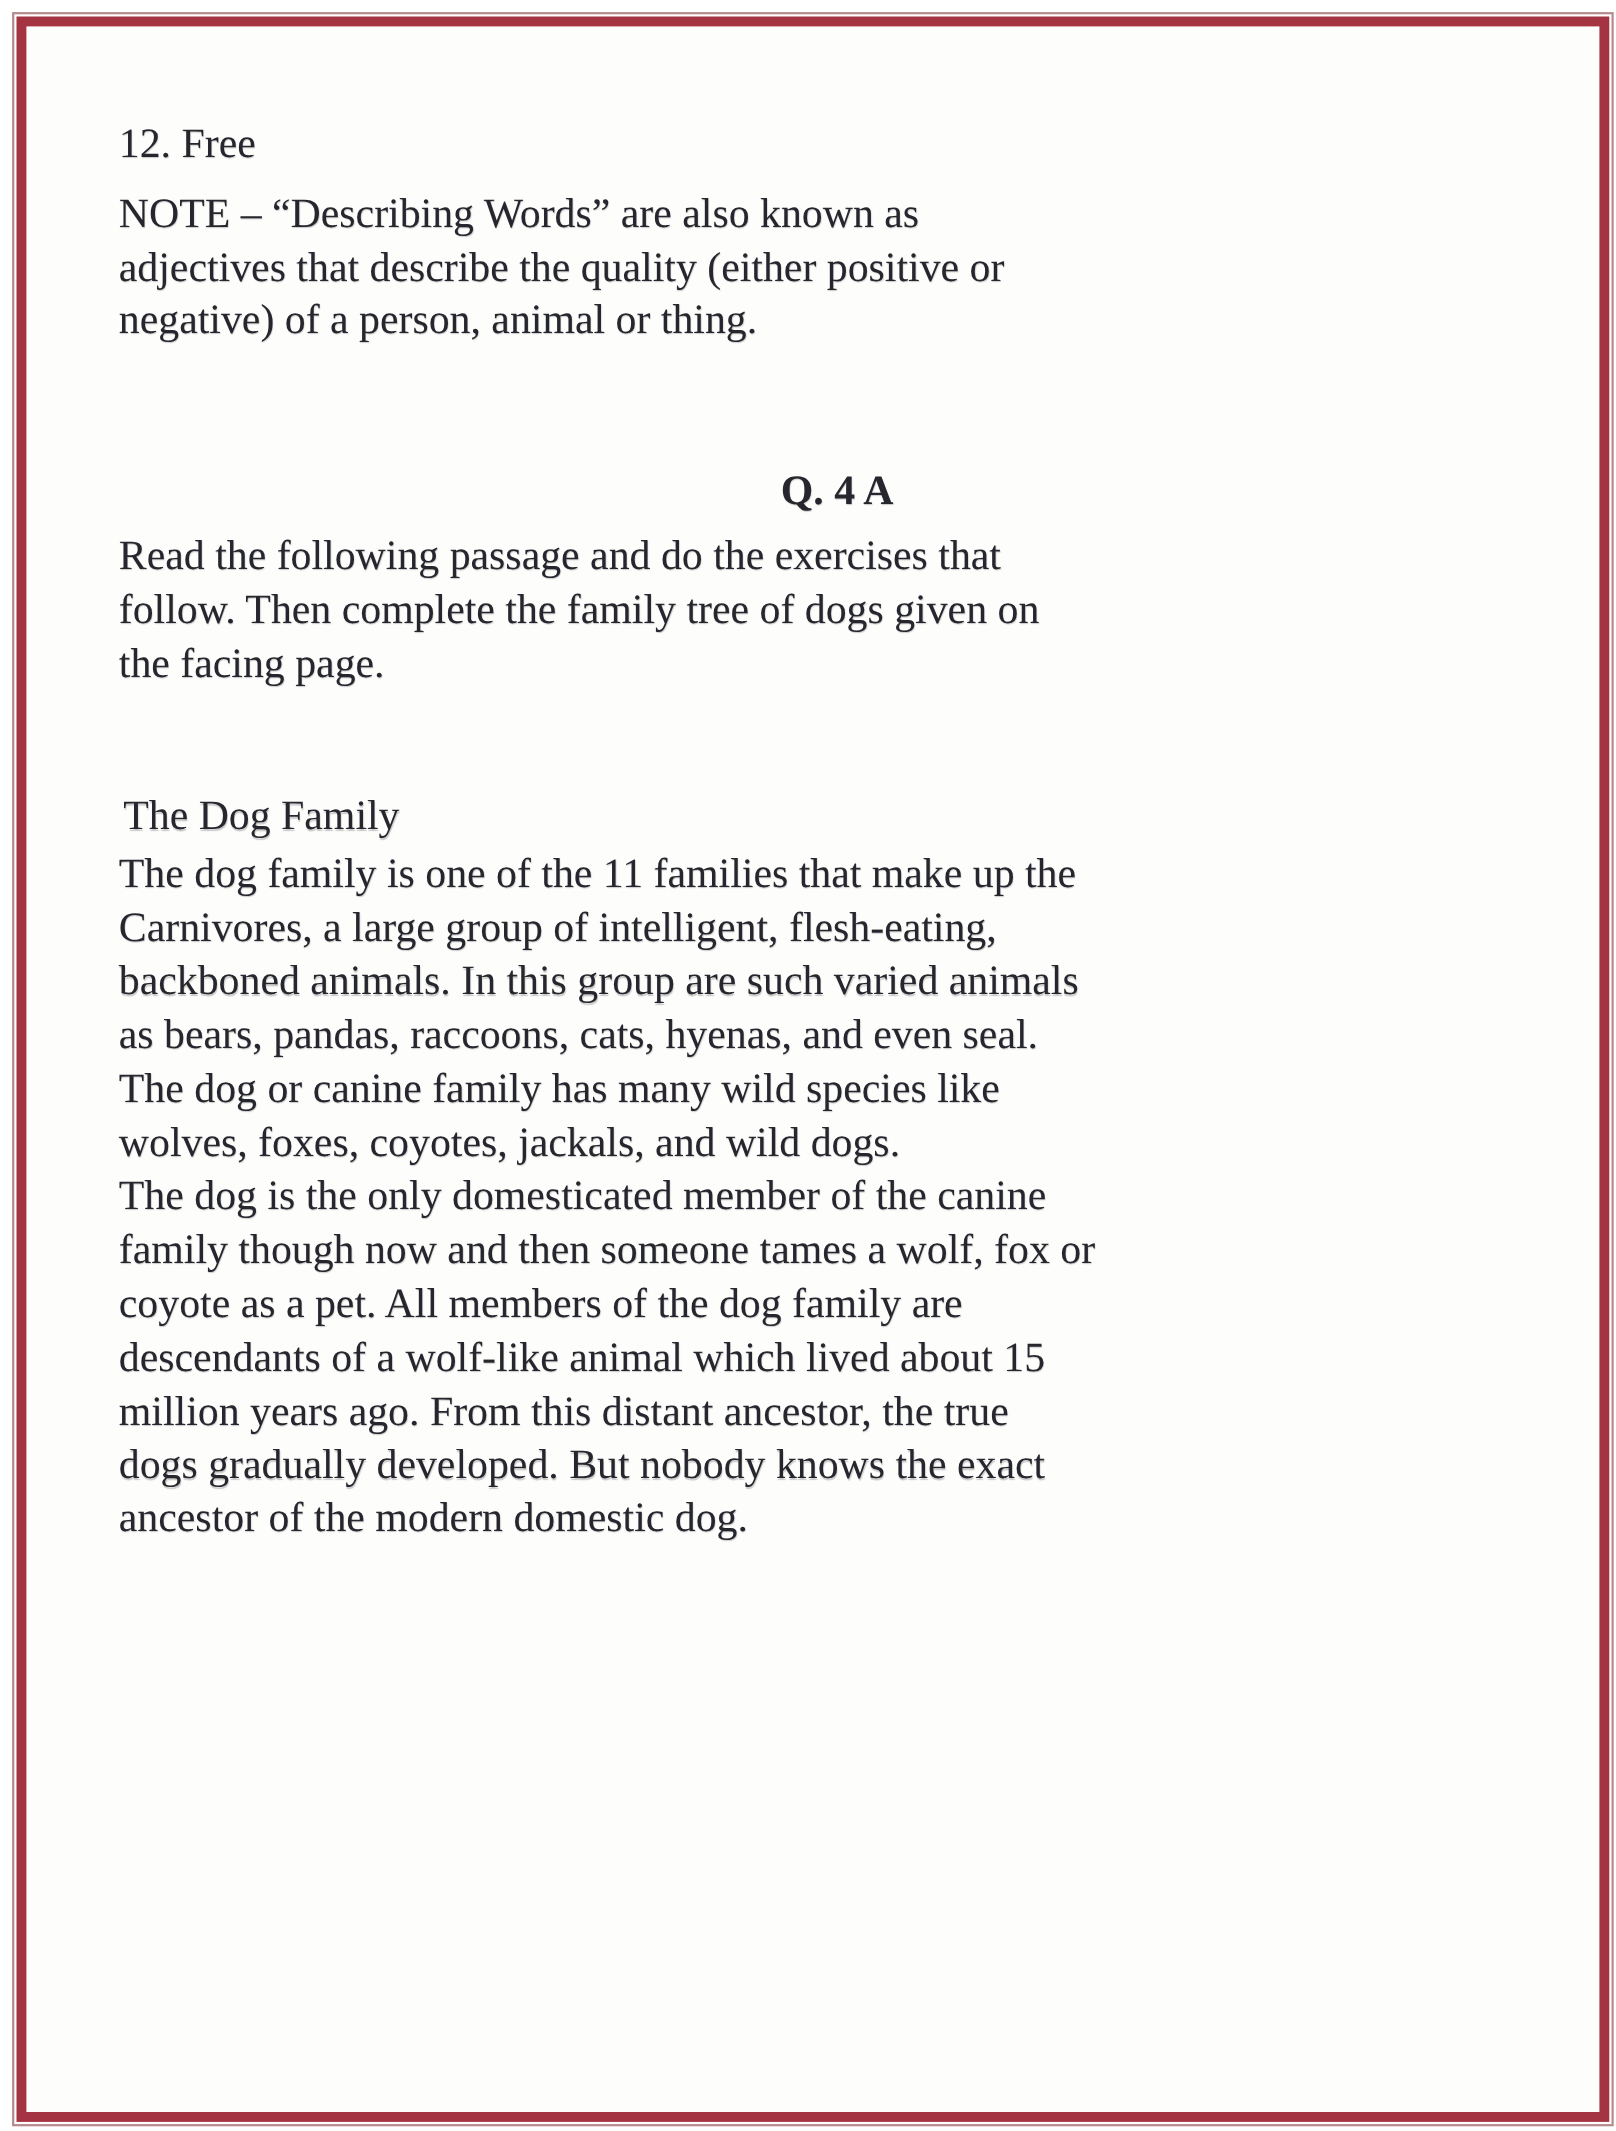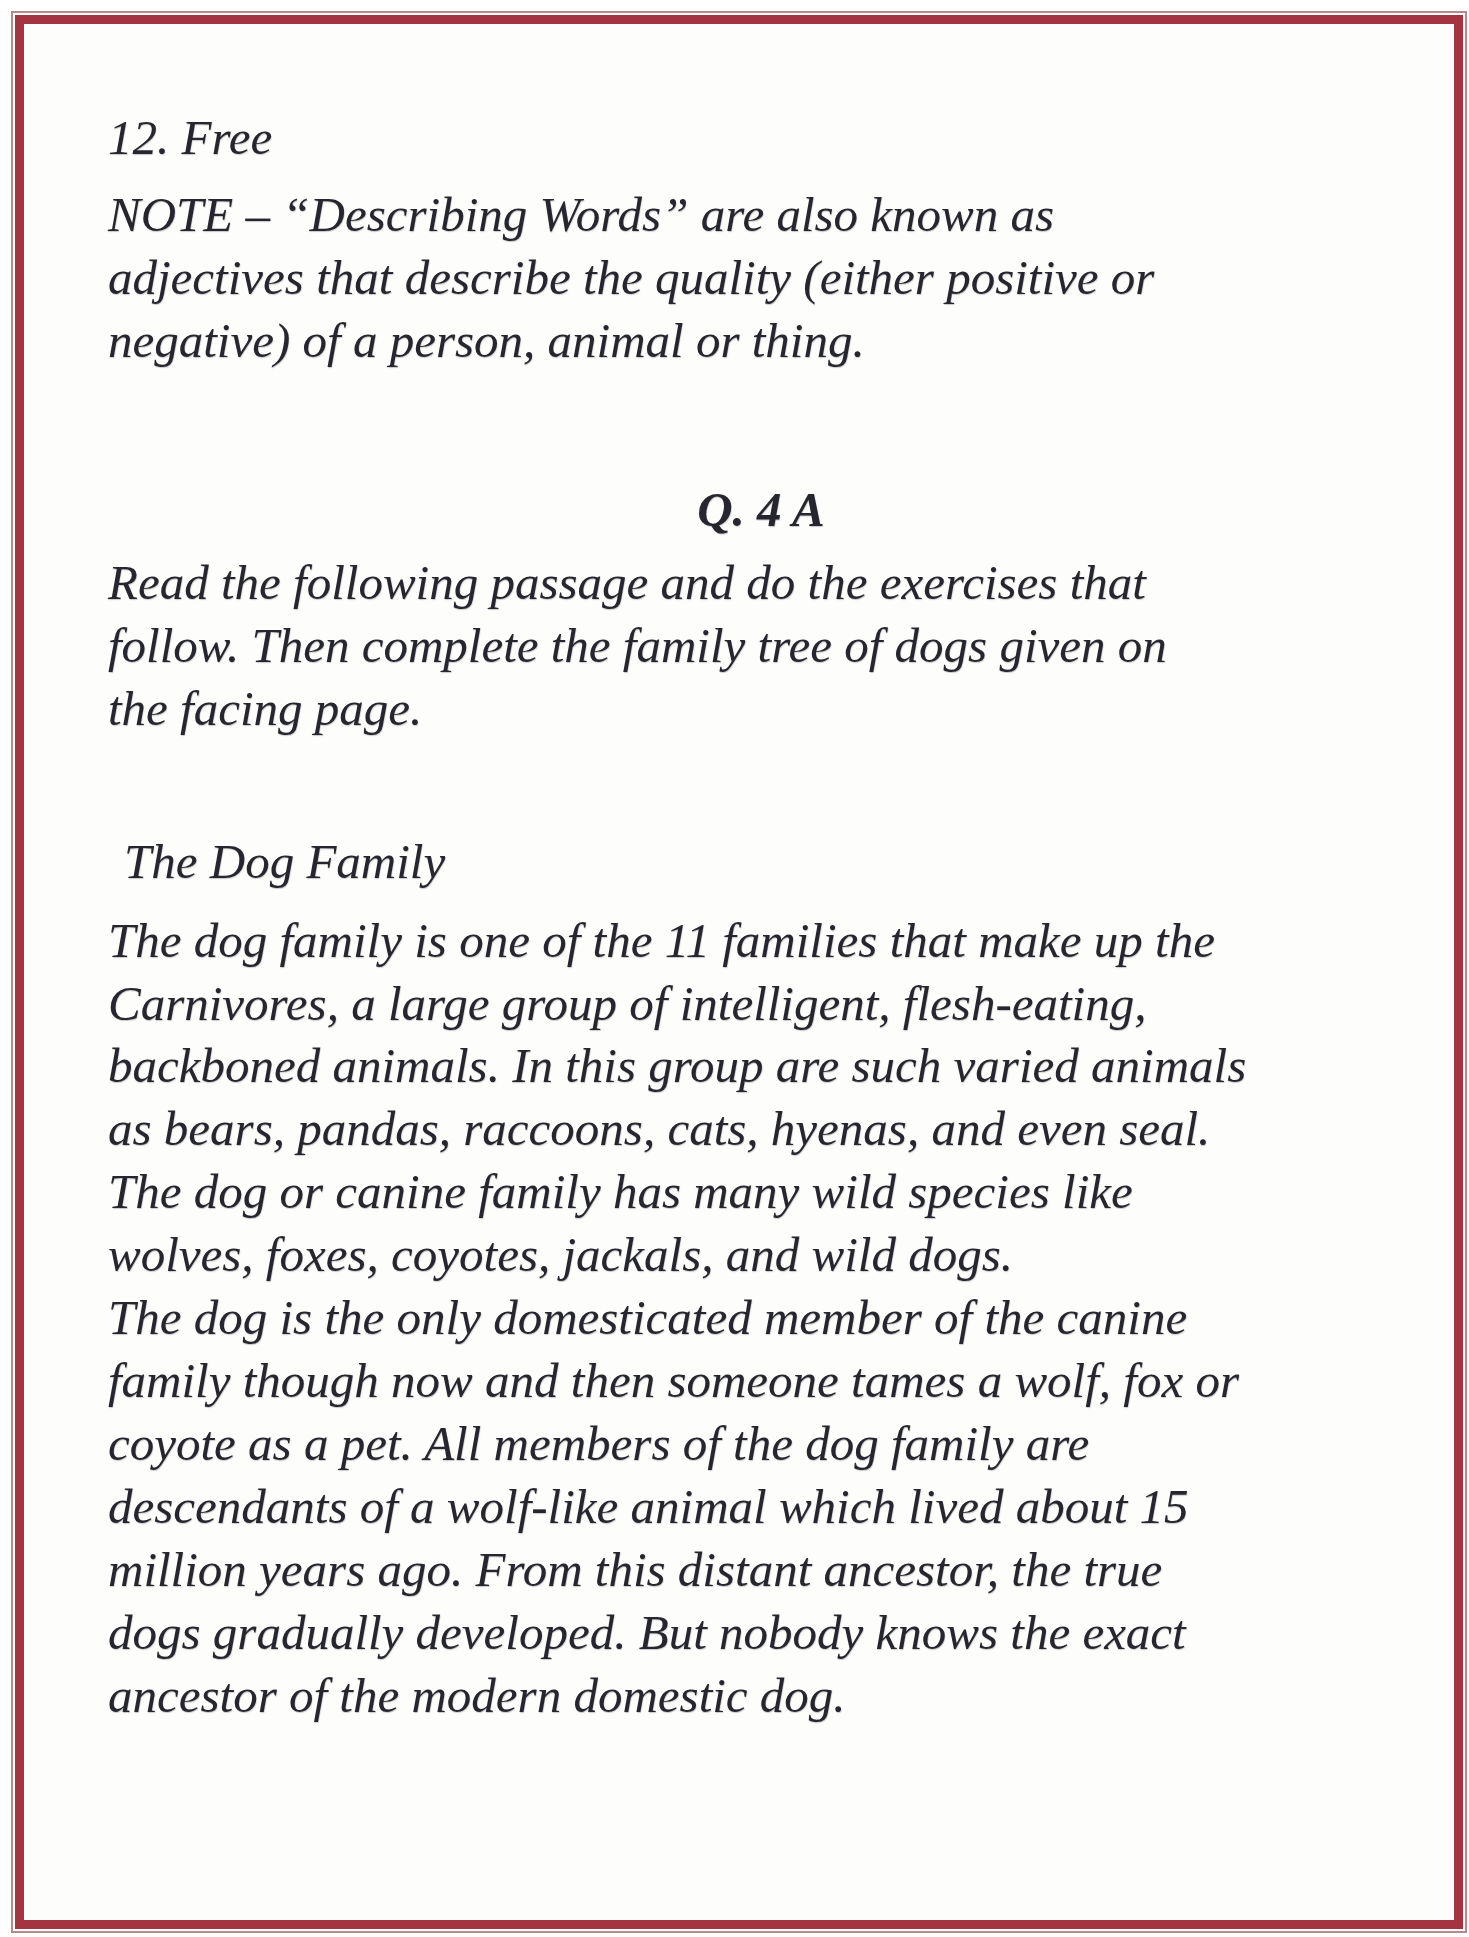--- a/index.html
+++ b/index.html
@@ -18,46 +18,45 @@
     bottom: 8px;
     background: #fdfdfb;
     border: 9px solid #a53443;
     outline: 2px solid #b5898d;
     outline-offset: 2px;
     box-sizing: border-box;
   }
   .content {
     padding: 83px 40px 0 84px;
     font-family: "Liberation Serif", "DejaVu Serif", serif;
-    font-size: 49px;
+    font-size: 38px;
     line-height: 1.285;
     color: #26262e;
     text-shadow: 0.5px 1px 1px rgba(60,60,70,0.28);
-    font-style: italic;
   }
   .prose {
     white-space: pre-line;
     margin: 0;
   }
   .item-label {
     margin: 0 0 14px 0;
   }
   .note-block {
     margin: 0 0 106px 0;
   }
   .q-heading {
     font-weight: bold;
     margin: 0 0 10px 0;
     text-align: center;
   }
   .instruction-block {
     margin: 0 0 90px 0;
   }
   .passage-title {
-    margin: 16px;
+    margin: 4px;
   }
   .passage-para {
     margin: 0;
   }
 </style>
 </head>
 <body>
 
 <div class="scan-page">
   <div class="content">

